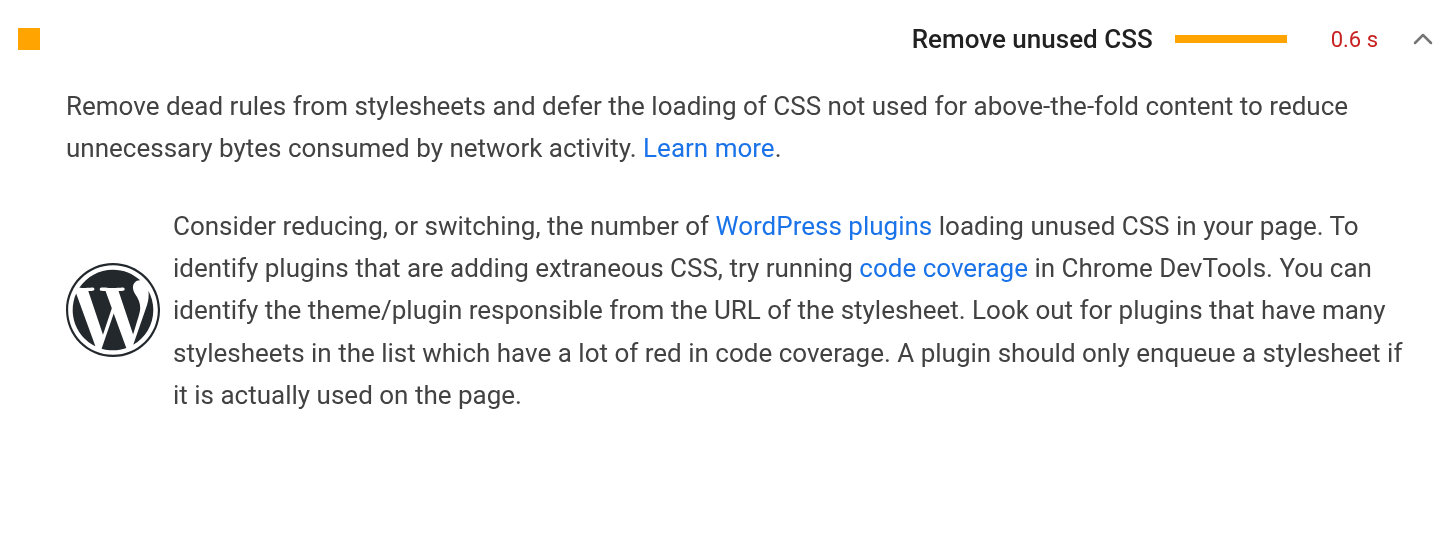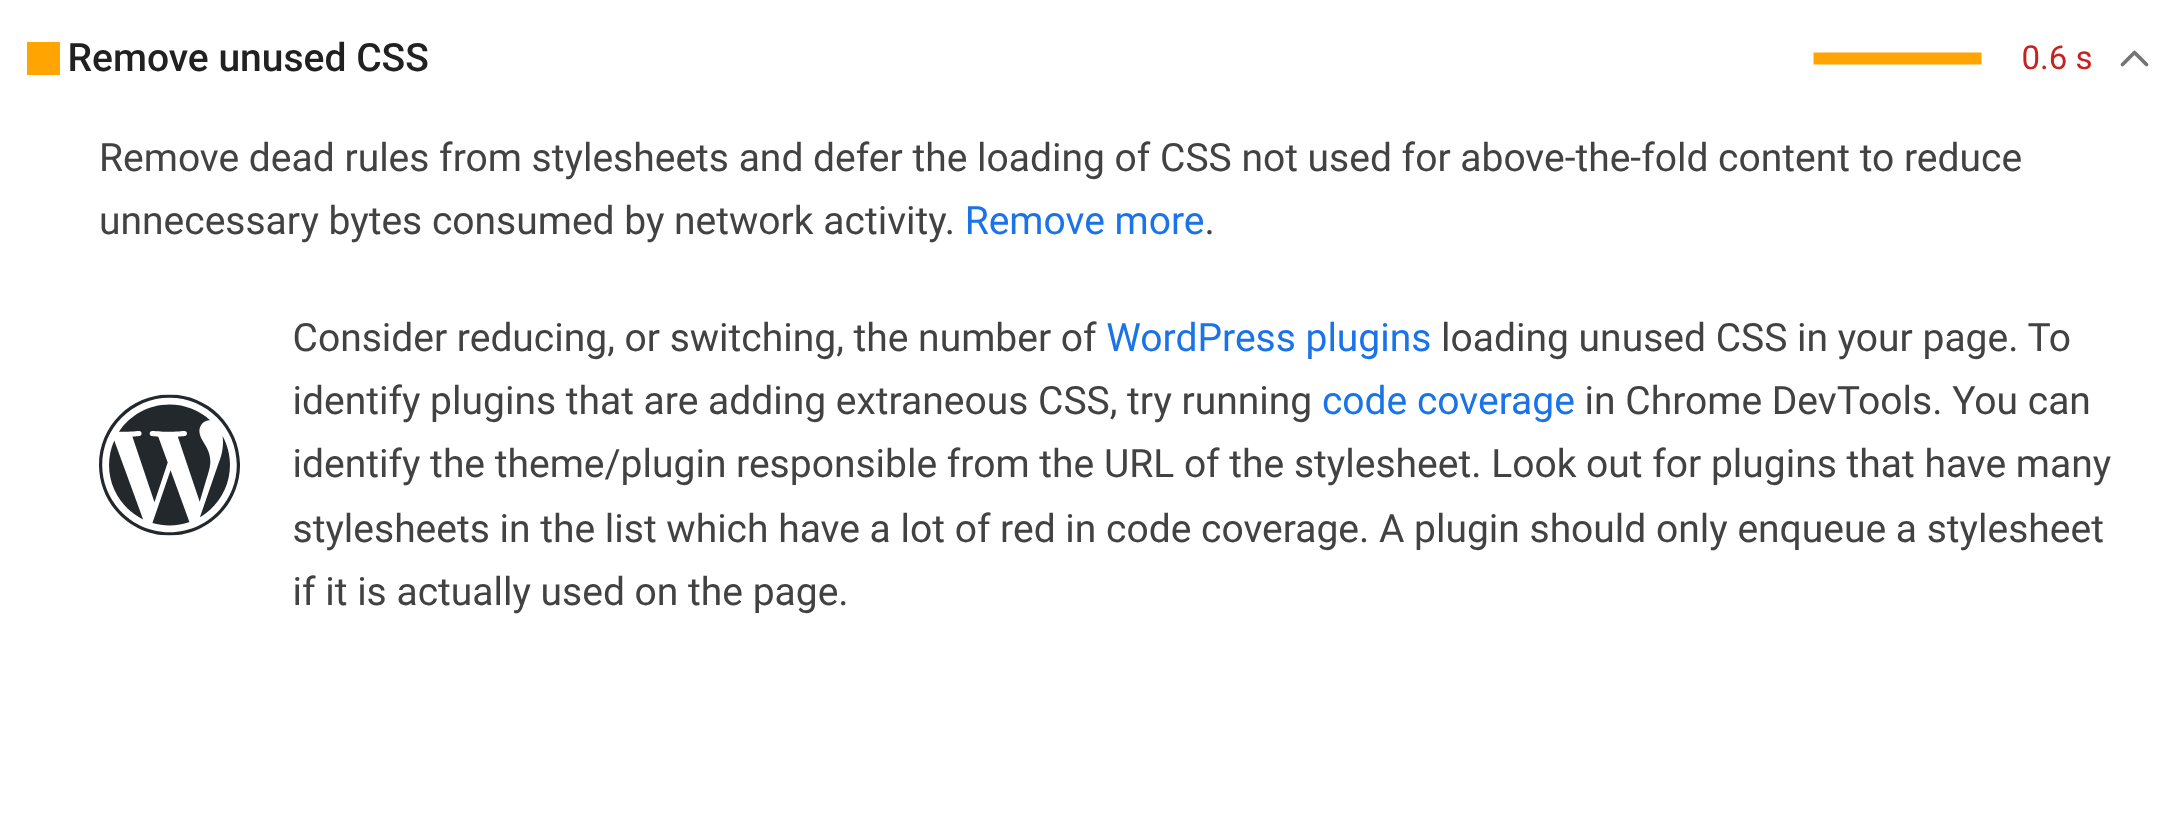--- a/index.html
+++ b/index.html
@@ -11,22 +11,23 @@
       font-family: Roboto, -apple-system, BlinkMacSystemFont, 'Segoe UI', Helvetica, Arial, sans-serif;
       background: #ffffff;
       width: 1452px;
       height: 552px;
       padding: 24px 18px;
       color: #212121;
     }
     .audit-header {
       display: flex;
       align-items: center;
-      gap: 5px;
+      gap: 22px;
       margin-bottom: 32px;
+      text-align: right;
     }
     .status-square {
       width: 22px;
       height: 22px;
       background: #ffa400;
       flex-shrink: 0;
     }
     .audit-title {
       font-size: 26px;
       font-weight: 500;
@@ -69,21 +70,21 @@
       margin-bottom: 36px;
     }
     .link {
       color: #1a73e8;
       cursor: pointer;
       text-decoration: none;
     }
     .wp-section {
       display: flex;
       align-items: center;
-      gap: 35px;
+      gap: 13px;
       margin-left: 48px;
       margin-right: 24px;
       justify-content: center;
     }
     .wp-icon {
       width: 94px;
       height: 94px;
       flex-shrink: 0;
     }
     .wp-text {
@@ -101,21 +102,21 @@
   <div class="spark-bar"></div>
   <div class="savings-value">0.6 s</div>
   <div class="chevron">
     <svg viewBox="0 0 20 12" fill="none">
       <path d="M2 10 L10 2 L18 10" stroke="#757575" stroke-width="2.5" stroke-linecap="round" stroke-linejoin="round"></path>
     </svg>
   </div>
 </div>
 
 <div class="description">
-  <span>Remove dead rules from stylesheets and defer the loading of CSS not used for above-the-fold content to reduce unnecessary bytes consumed by network activity. </span><a class="link">Remove more</a><span>.</span>
+  <span>Remove dead rules from stylesheets and defer the loading of CSS not used for above-the-fold content to reduce unnecessary bytes consumed by network activity. </span><a class="link">Learn more</a><span>.</span>
 </div>
 
 <div class="wp-section">
   <div class="wp-icon">
     <svg viewBox="0 0 122.52 122.523" width="94" height="94">
       <g fill="#23282d">
         <path d="M8.708,61.26c0,20.802,12.089,38.779,29.619,47.298L13.258,39.872C10.342,46.408,8.708,53.641,8.708,61.26z"></path>
         <path d="M96.74,58.608c0-6.495-2.333-10.993-4.334-14.494c-2.664-4.329-5.161-7.995-5.161-12.324c0-4.831,3.664-9.328,8.825-9.328c0.233,0,0.454,0.029,0.681,0.042c-9.35-8.566-21.807-13.796-35.489-13.796c-18.36,0-34.513,9.42-43.91,23.688c1.233,0.037,2.395,0.063,3.382,0.063c5.497,0,14.006-0.667,14.006-0.667c2.833-0.167,3.167,3.994,0.337,4.329c0,0-2.847,0.335-6.015,0.501L48.2,93.547l11.501-34.493l-8.188-22.434c-2.83-0.166-5.511-0.501-5.511-0.501c-2.832-0.166-2.5-4.496,0.332-4.329c0,0,8.679,0.667,13.843,0.667c5.496,0,14.006-0.667,14.006-0.667c2.835-0.167,3.168,3.994,0.337,4.329c0,0-2.853,0.335-6.015,0.501l18.992,56.494l5.242-17.517C95.011,68.328,96.74,63.107,96.74,58.608z"></path>
         <path d="M62.184,65.857l-15.768,45.819c4.708,1.384,9.687,2.141,14.846,2.141c6.12,0,11.989-1.058,17.452-2.979c-0.141-0.225-0.269-0.464-0.374-0.724L62.184,65.857z"></path>
         <path d="M107.376,36.046c0.226,1.674,0.354,3.471,0.354,5.404c0,5.333-0.996,11.328-3.996,18.824l-16.053,46.413c15.624-9.111,26.133-26.038,26.133-45.426C113.815,52.124,111.481,43.532,107.376,36.046z"></path>

